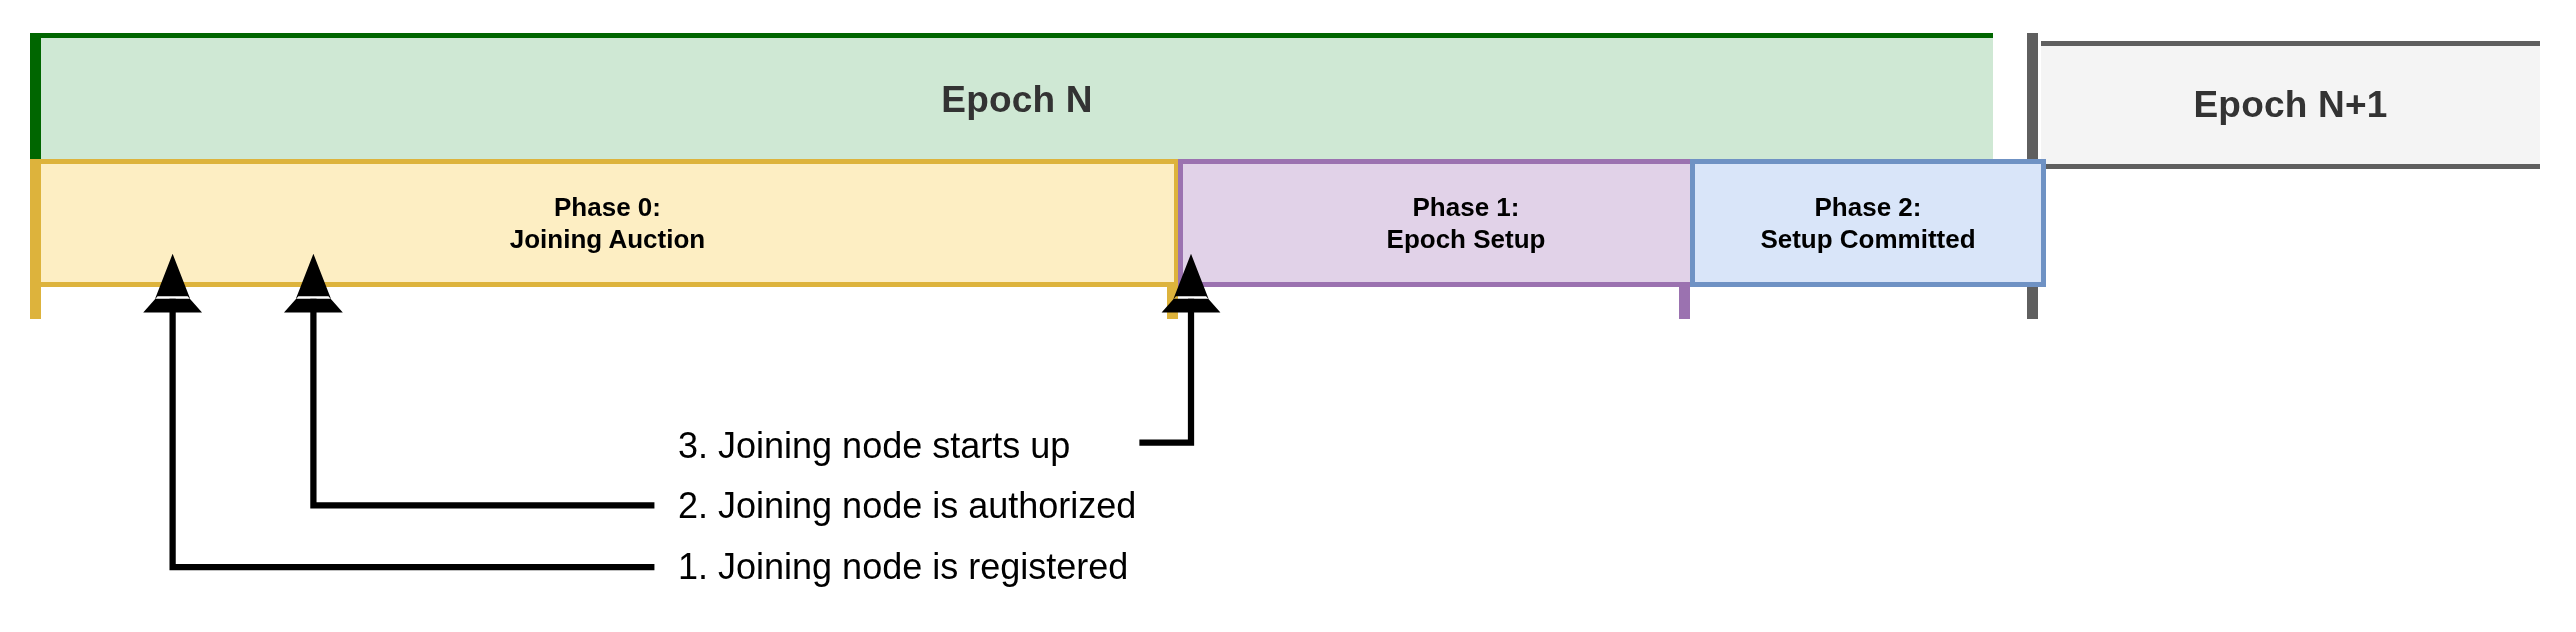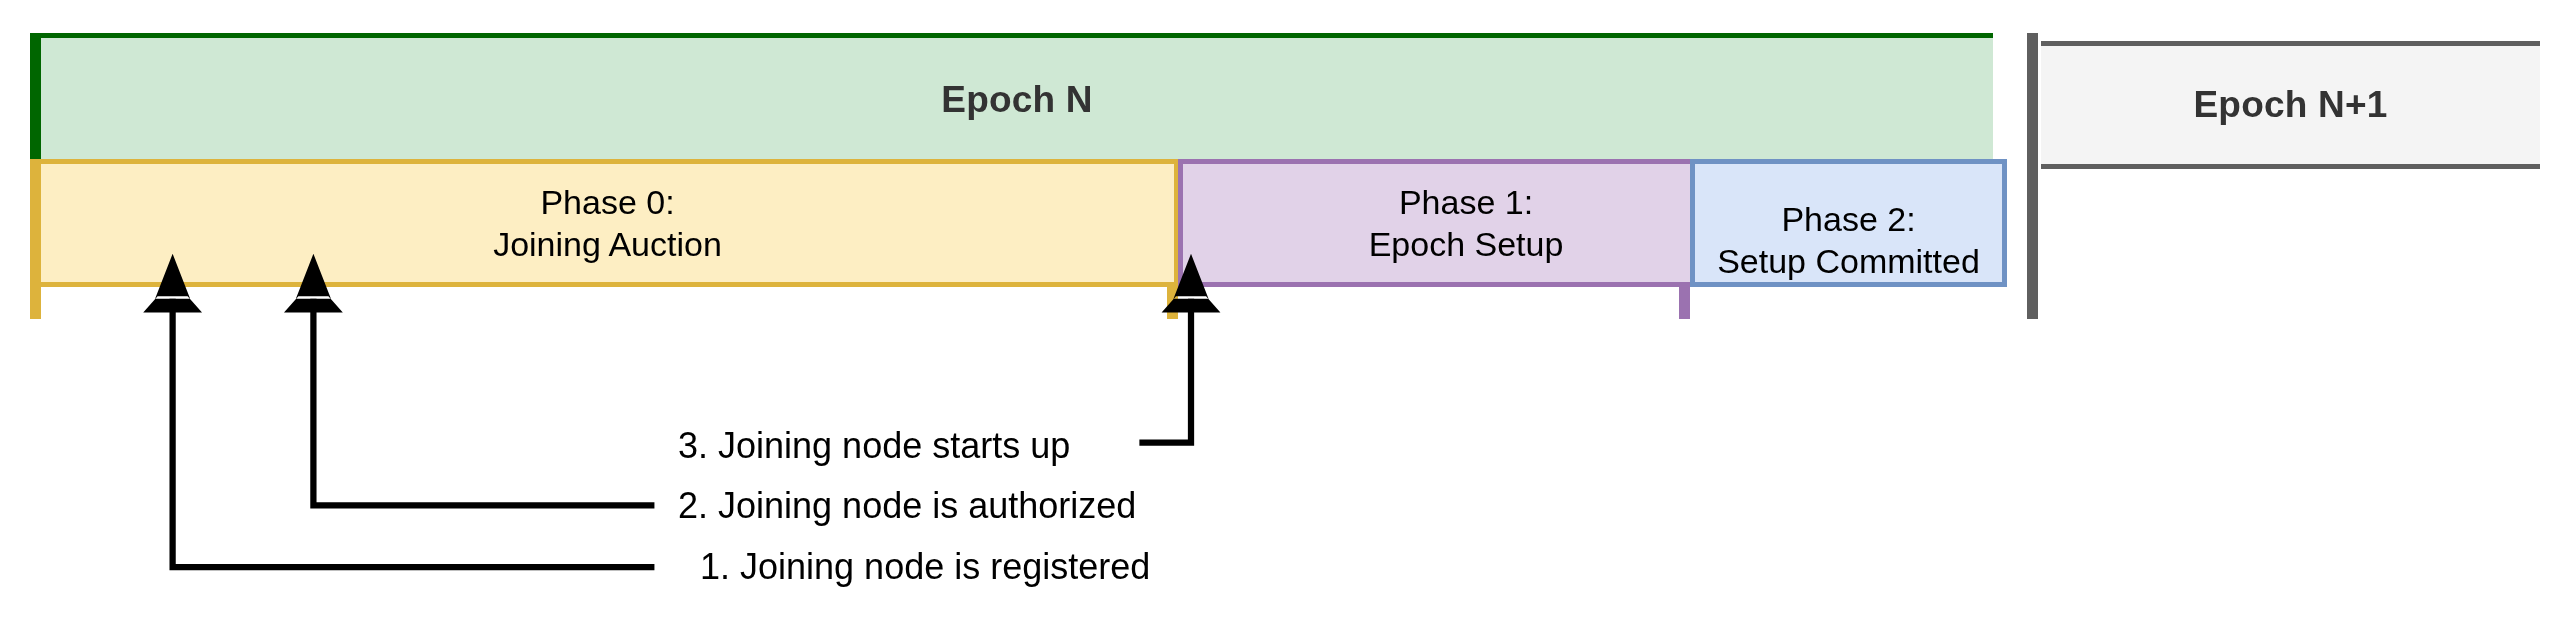--- a/index.html
+++ b/index.html
@@ -71,45 +71,44 @@
     box-sizing: border-box;
     top: 159px;
     height: 128px;
     display: flex;
     flex-direction: column;
     align-items: center;
     justify-content: center;
     line-height: 1.24;
   }
   .phase-line {
-    font-size: 34px;
-    font-weight: normal;
+    font-size: 26px;
+    font-weight: bold;
     color: #000000;
     white-space: nowrap;
   }
 
   #phase-0 {
     left: 30px;
     width: 1149px;
     background: #fdeec3;
     border: 5.5px solid #ddb33c;
     border-left-width: 11px;
   }
   #phase-1 {
     left: 1178px;
     width: 576px;
     background: #e1d2e8;
     border: 5.5px solid #9b72b0;
   }
   #phase-2 {
     left: 1690px;
-    width: 317px;
+    width: 356px;
     background: #d9e5f9;
     border: 5.5px solid #6f92c4;
-    justify-content: flex-end;
   }
 
   
   #phase0-left-rail {
     position: absolute;
     left: 30px;
     top: 159px;
     width: 11px;
     height: 160px;
     background: #ddb33c;
@@ -145,21 +144,21 @@
 
   .callout-label {
     position: absolute;
     font-size: 36px;
     color: #000000;
     white-space: nowrap;
     line-height: 1;
   }
   #label-3 { left: 678px; top: 428px; }
   #label-2 { left: 678px; top: 488px; }
-  #label-1 { left: 700px; top: 549px; }
+  #label-1 { left: 678px; top: 549px; }
 </style>
 </head>
 <body>
 
 <div id="stage">
 
   <div class="epoch-box" id="epoch-n">
     <span class="epoch-label">Epoch N</span>
   </div>
 

